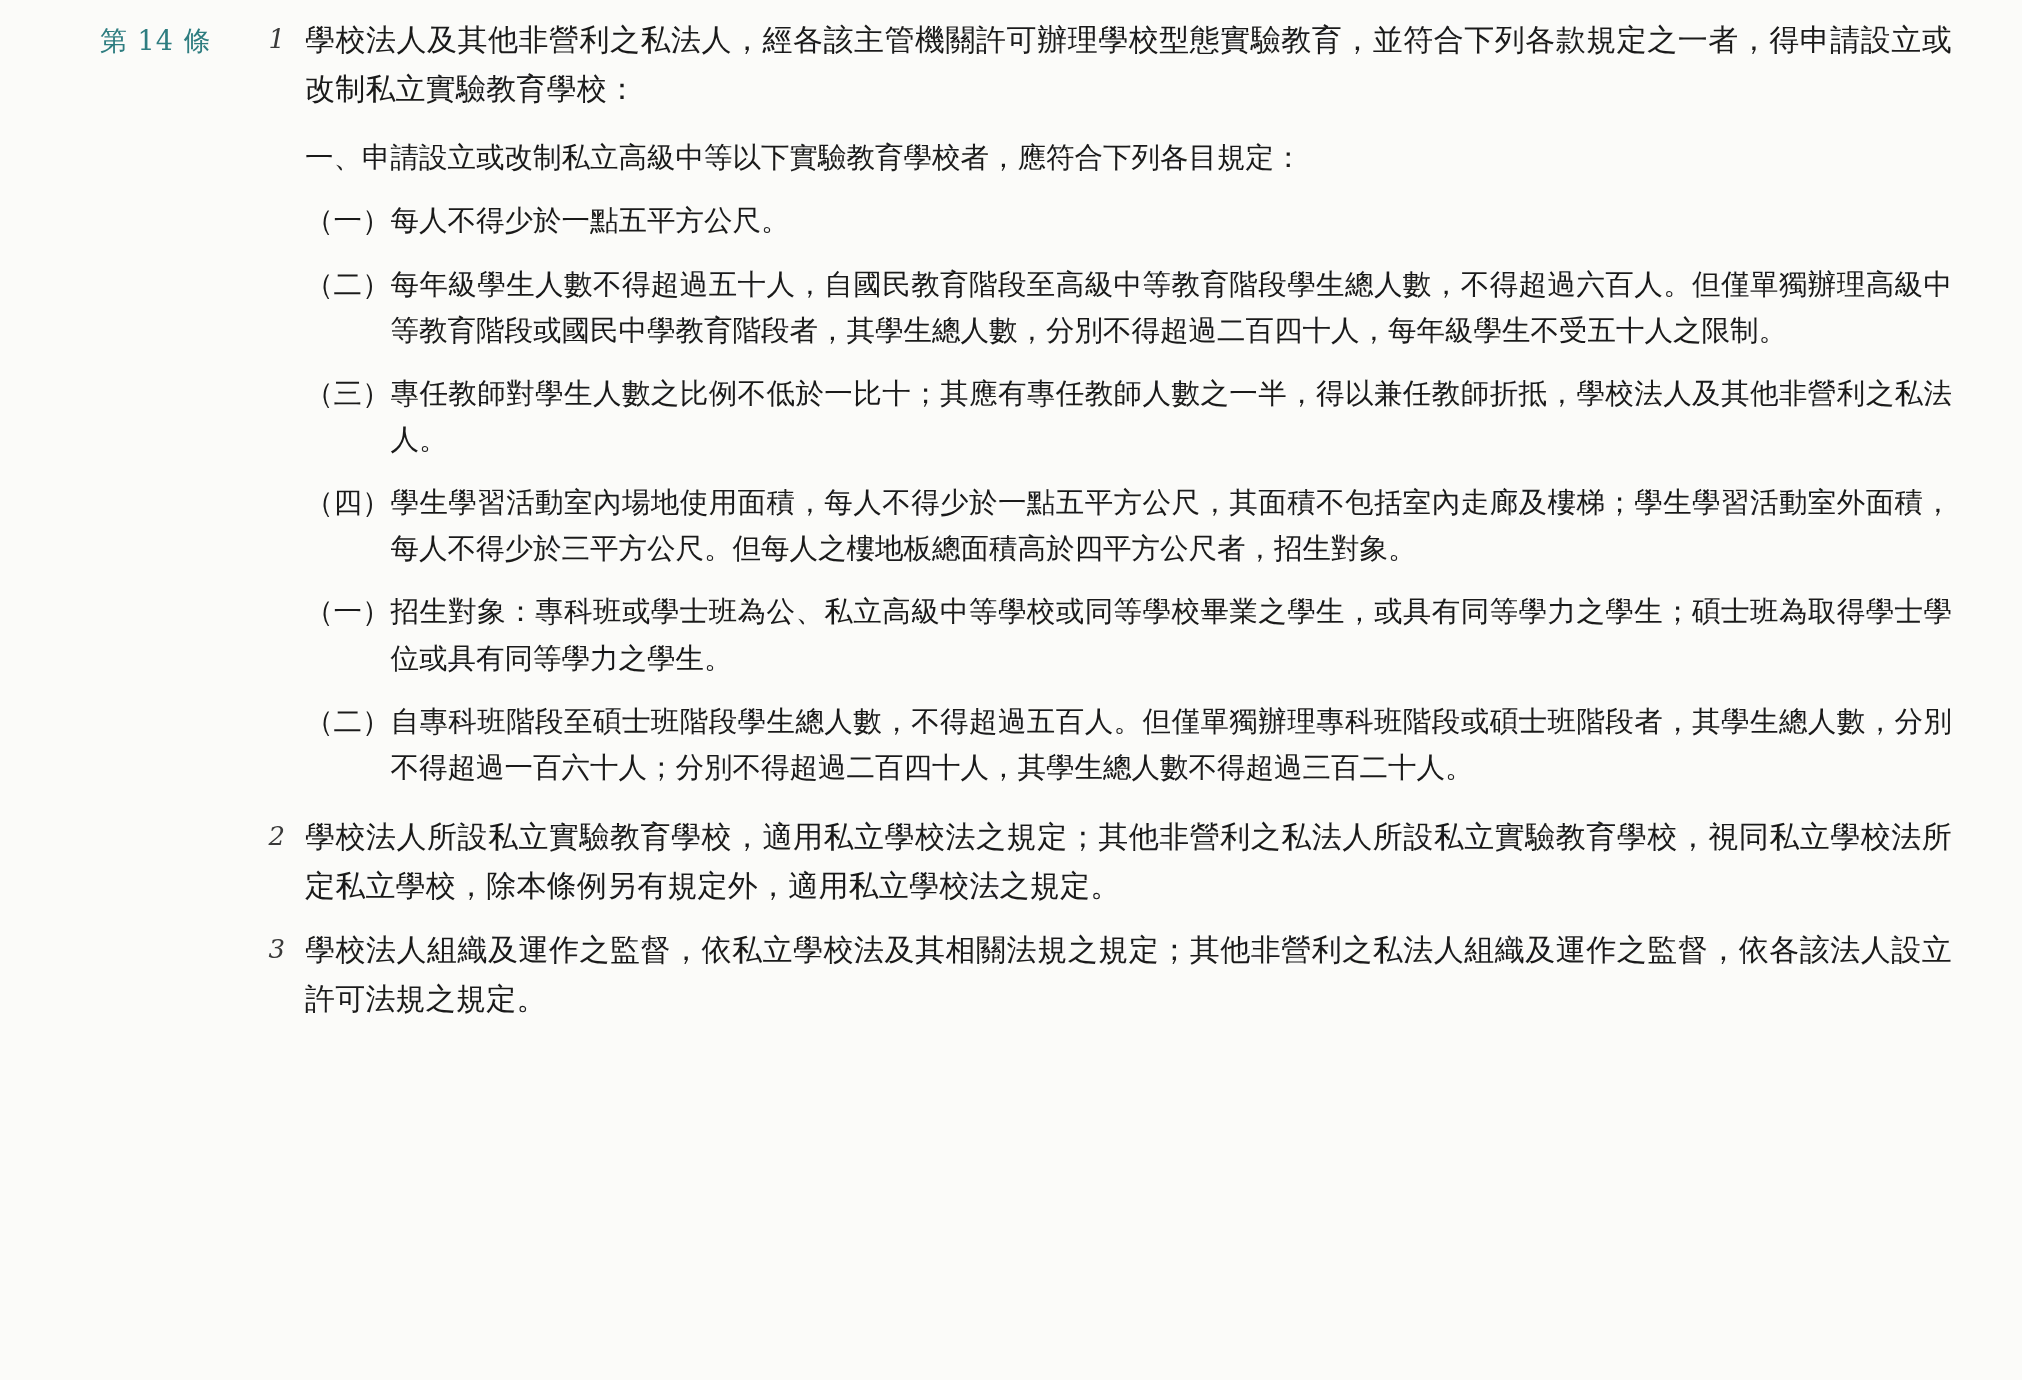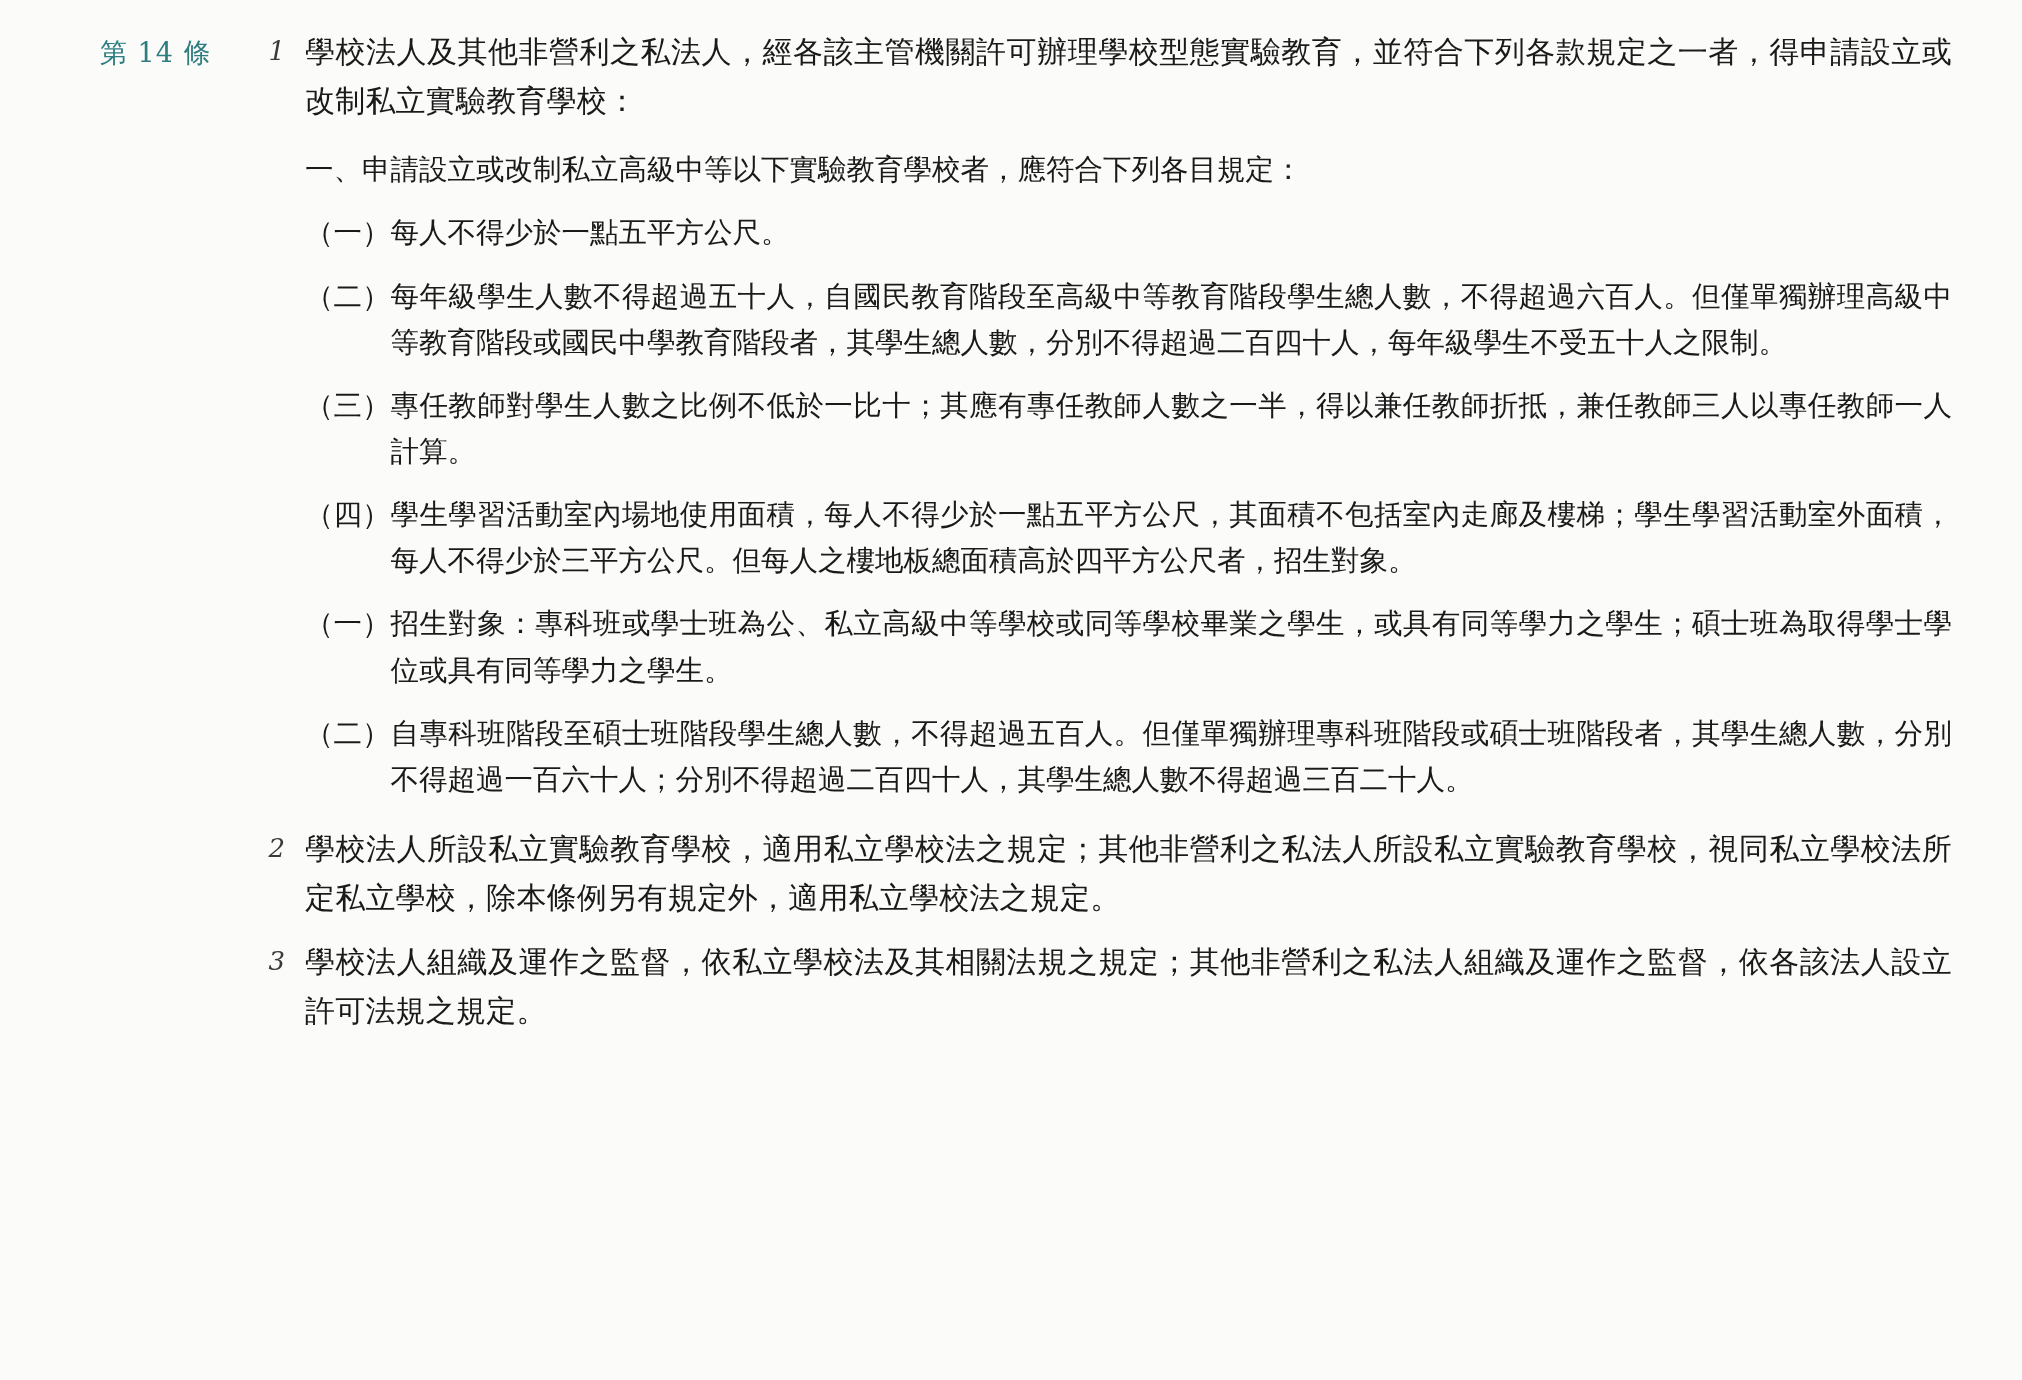--- a/index.html
+++ b/index.html
@@ -10,21 +10,21 @@
   body {
     width: 2022px;
     min-height: 1380px;
     font-family: "DejaVu Serif", "Liberation Serif", serif;
     color: #1a1a1a;
     -webkit-font-smoothing: antialiased;
   }
 
   .page {
     position: relative;
-    padding: 28px 70px 30px 70px;
+    padding: 16px 70px 30px 70px;
     box-sizing: border-box;
   }
 
   
   .article {
     position: relative;
     display: block;
   }
 
   .article-number {
@@ -123,21 +123,21 @@
           <span class="mu-body">每人不得少於一點五平方公尺。</span>
         </div>
 
         <div class="mu">
           <span class="mu-label">（二）</span>
           <span class="mu-body">每年級學生人數不得超過五十人，自國民教育階段至高級中等教育階段學生總人數，不得超過六百人。但僅單獨辦理高級中等教育階段或國民中學教育階段者，其學生總人數，分別不得超過二百四十人，每年級學生不受五十人之限制。</span>
         </div>
 
         <div class="mu">
           <span class="mu-label">（三）</span>
-          <span class="mu-body">專任教師對學生人數之比例不低於一比十；其應有專任教師人數之一半，得以兼任教師折抵，兼任教師三人以專任教師一人計算。</span>
+          <span class="mu-body">專任教師對學生人數之比例不低於一比十；其應有專任教師人數之一半，得以兼任教師折抵，學校法人及其他非營利之私法人。</span>
         </div>
 
         <div class="mu">
           <span class="mu-label">（四）</span>
           <span class="mu-body">學生學習活動室內場地使用面積，每人不得少於一點五平方公尺，其面積不包括室內走廊及樓梯；學生學習活動室外面積，每人不得少於三平方公尺。但每人之樓地板總面積高於四平方公尺者，招生對象。</span>
         </div>
 
 
         <div class="mu">
           <span class="mu-label">（一）</span>

